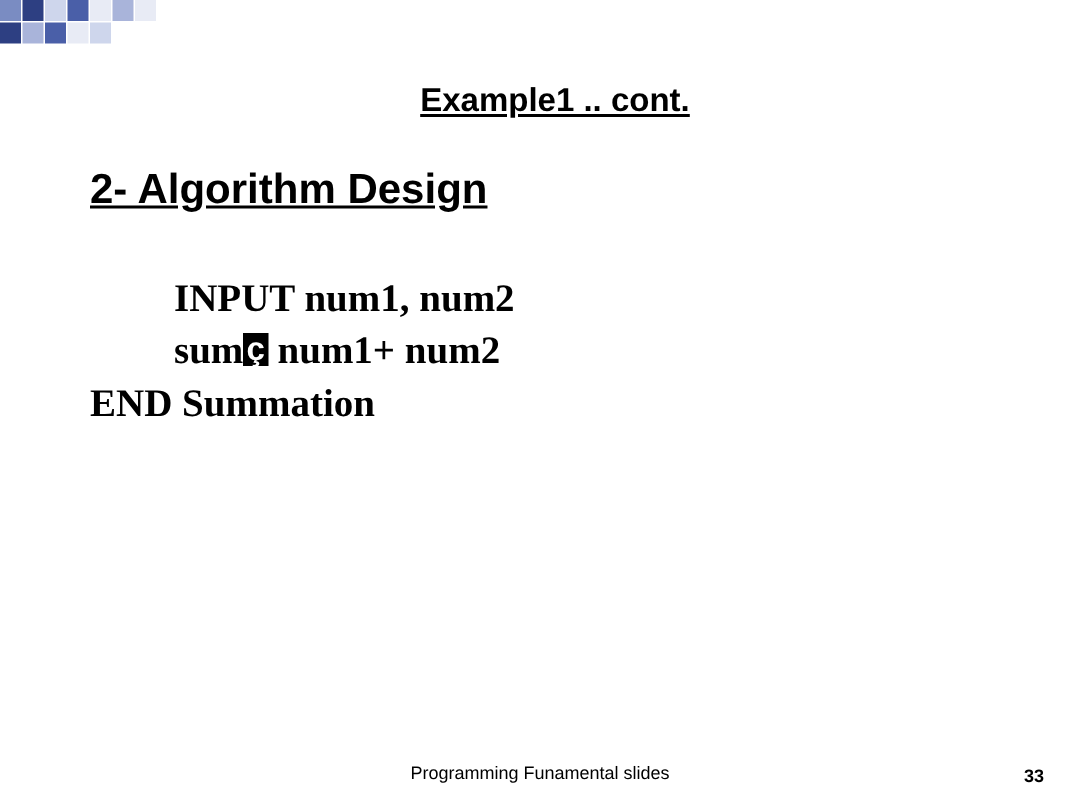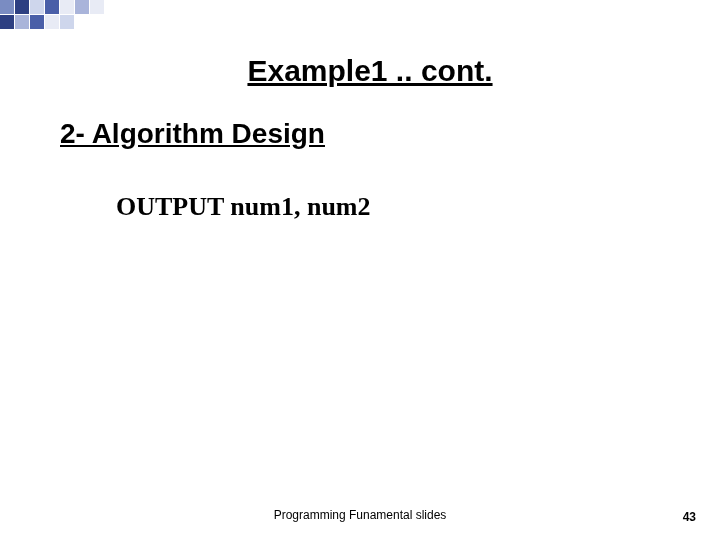--- a/index.html
+++ b/index.html
@@ -19,21 +19,21 @@
     width: 14px; height: 14px;
     margin-right: 1px; margin-bottom: 1px;
   }
   .slide {
     position: absolute;
     top: 0; left: 0; right: 0; bottom: 0;
     padding: 54px 40px 40px 60px;
   }
   .title {
     text-align: center;
-    font-size: 30px;
+    font-size: 22px;
     font-weight: bold;
     text-decoration: underline;
     margin-bottom: 30px;
     font-family: Arial, sans-serif;
   }
   .subhead {
     font-size: 28px;
     font-weight: bold;
     text-decoration: underline;
     margin-bottom: 4px;
@@ -96,18 +96,22 @@
     <div class="sq" style="background:#e8ebf5"></div>
     <div class="sq" style="background:#ced6ec"></div>
   </div>
 </div>
 
 <div class="slide">
   <div class="title">Example1 .. cont.</div>
   <div class="subhead">2- Algorithm Design</div>
   <div class="pseudo">
     <br>
-    <span class="indent">OUTPUT num1, num2</span>
+    <span class="indent">INPUT num1, num2</span>
+    <span class="indent">
+      <span>sum</span><span class="arrow">ç</span><span> num1+ num2</span>
+    </span>
+    <span>END Summation</span>
   </div>
 </div>
 
 <div class="footer">Programming Funamental slides</div>
-<div class="pagenum">43</div>
+<div class="pagenum">33</div>
 
 </body></html>

